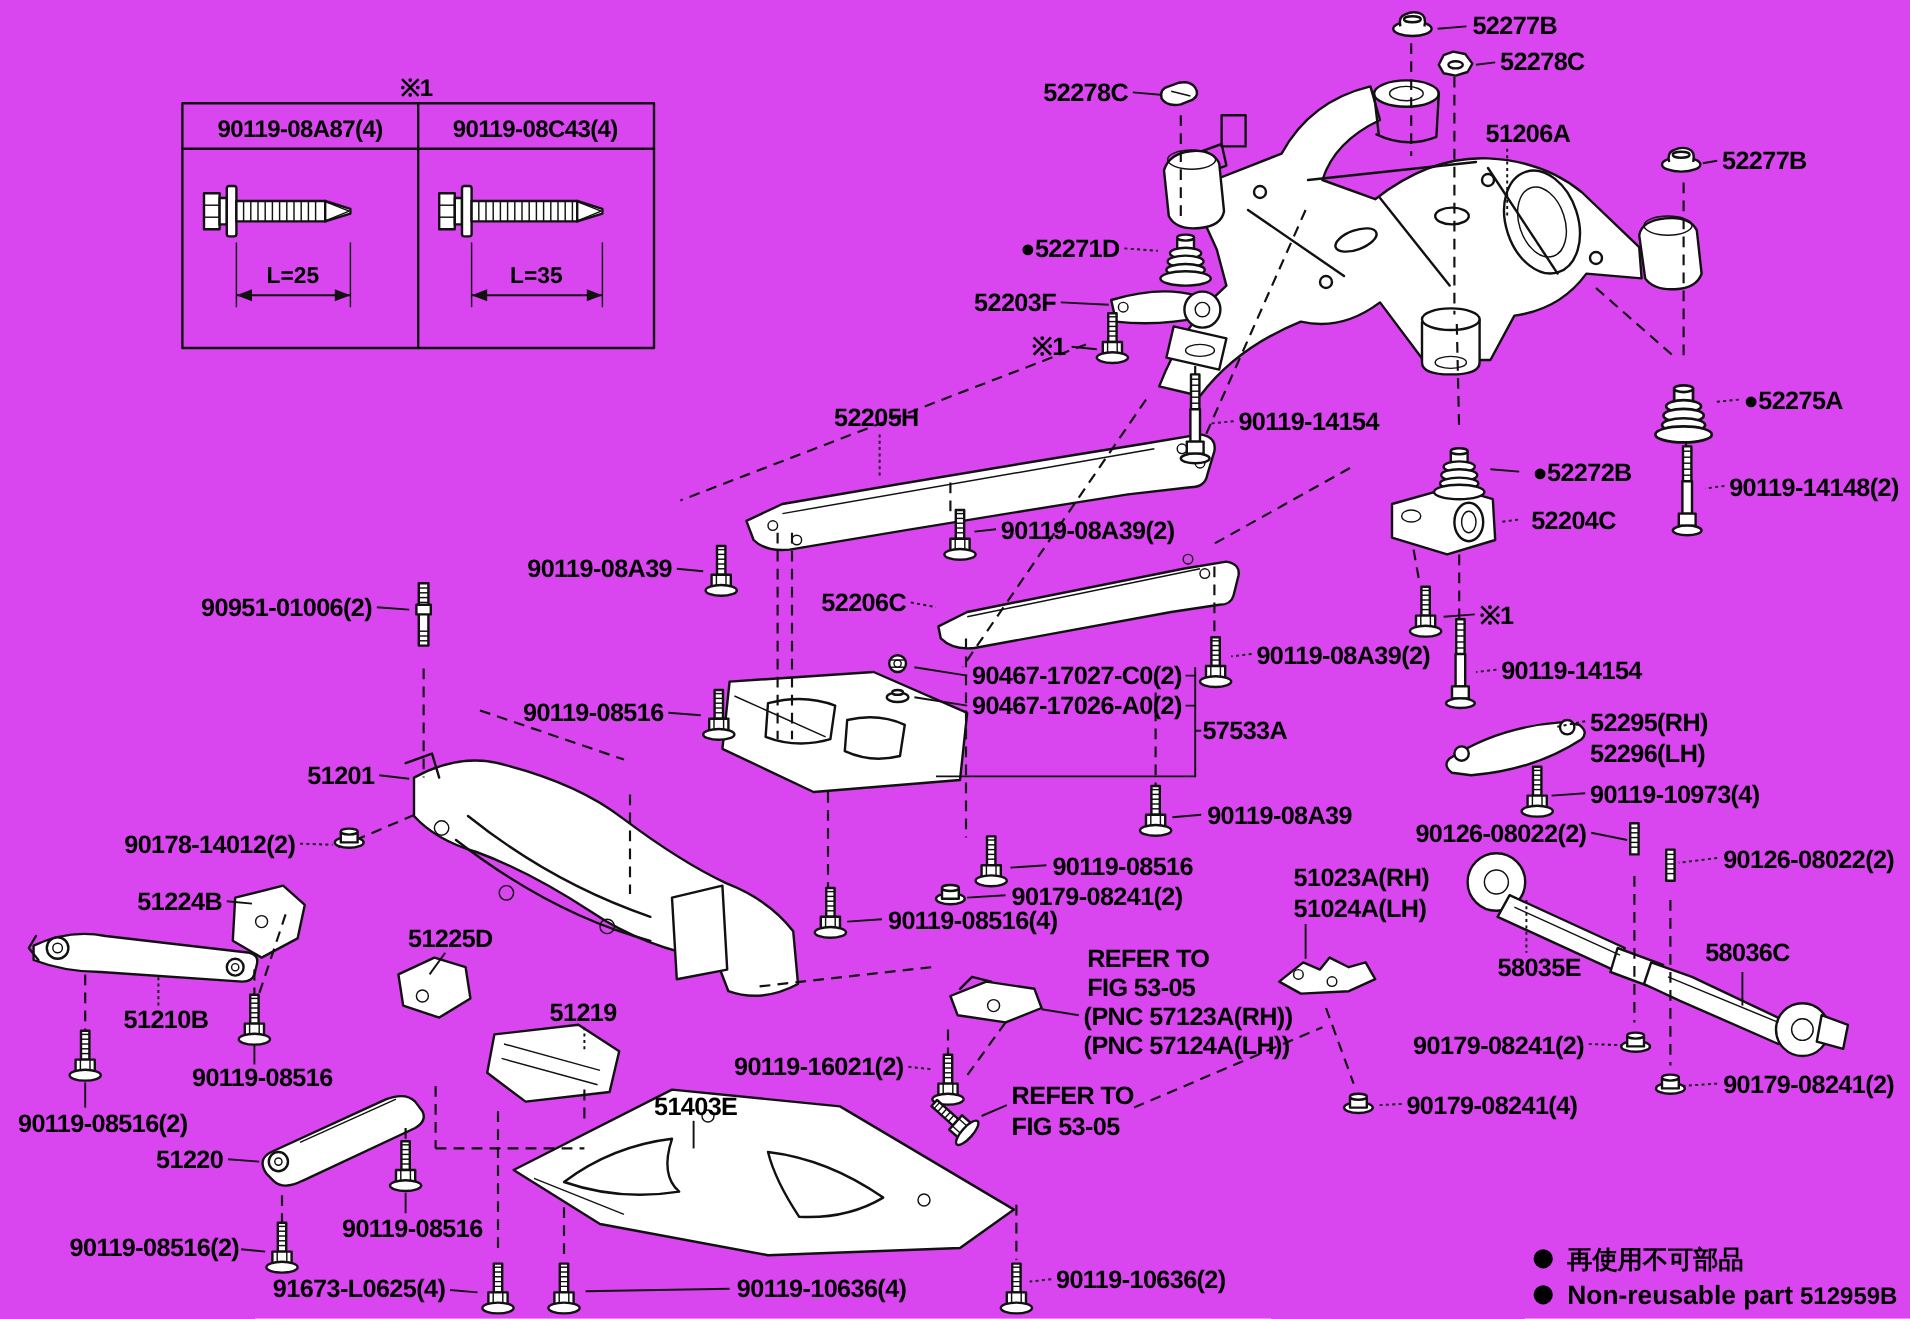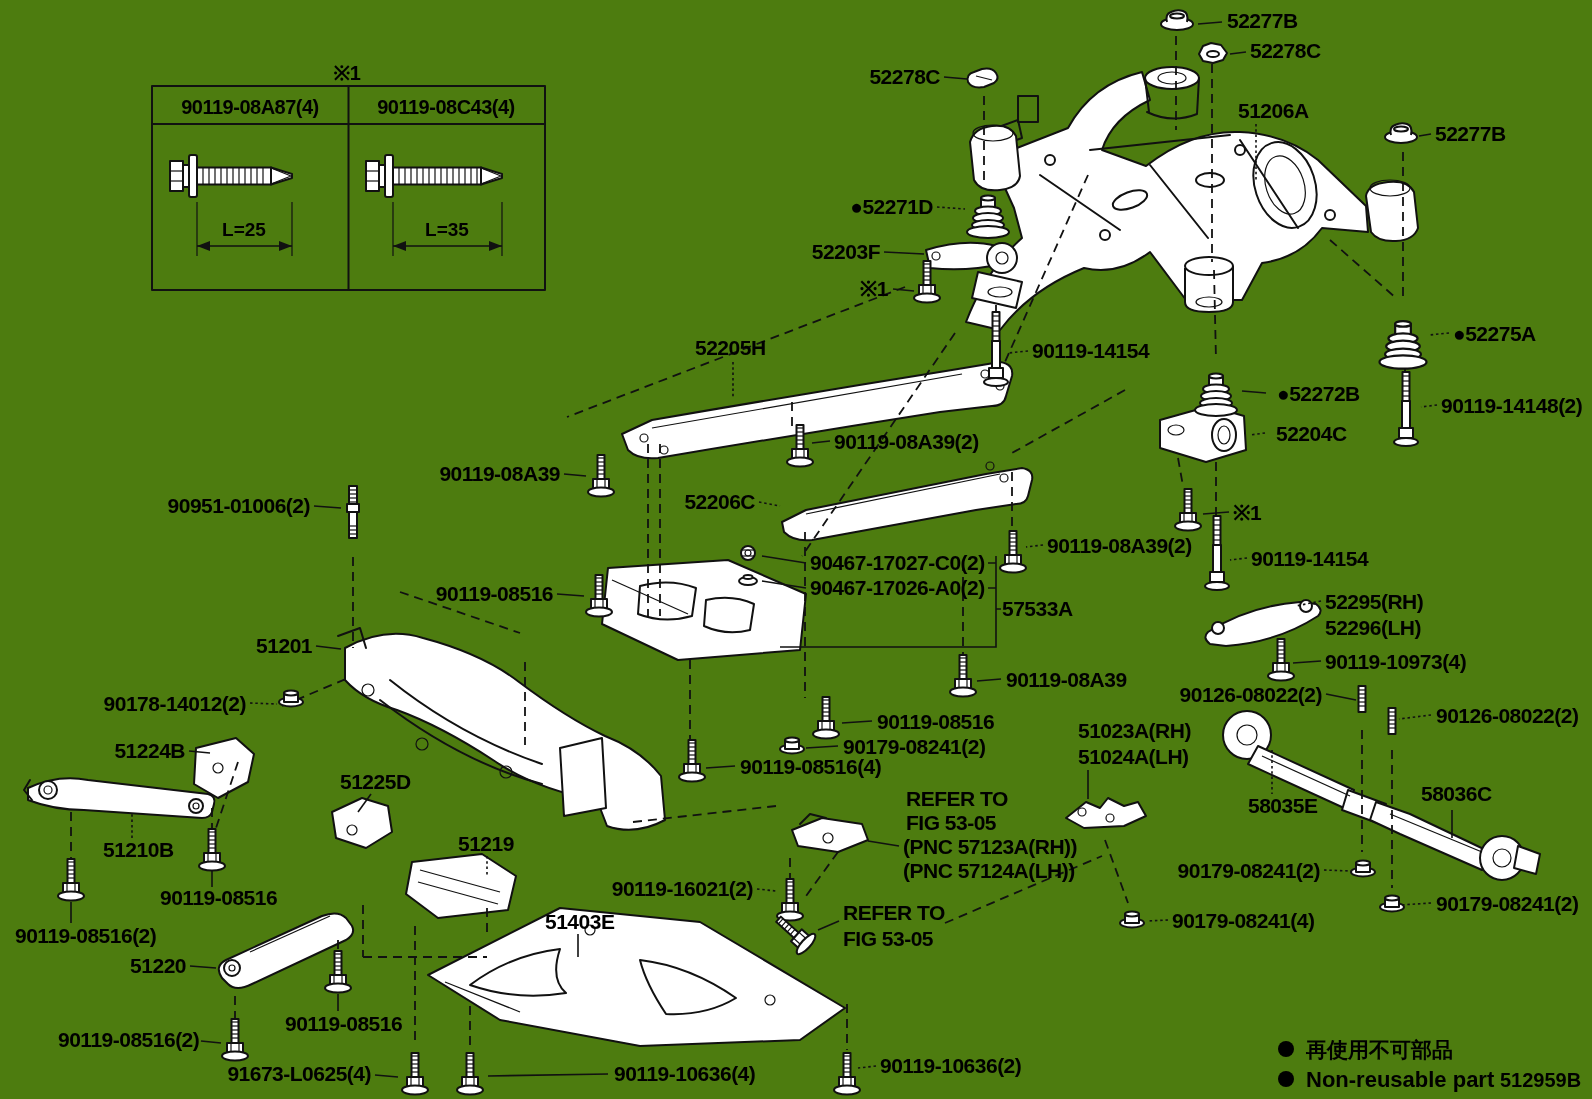--- a/index.html
+++ b/index.html
@@ -1,16 +1,16 @@
 <!DOCTYPE html>
 <html><head>
 <meta charset="utf-8">
 <style>
   html,body{margin:0;padding:0;background:#fff;}
-  #stage{position:relative;width:1592px;height:1099px;background:#4d7c0f;overflow:hidden;}
+  #stage{position:relative;width:1592px;height:1099px;background:#d946ef;overflow:hidden;}
   svg{position:absolute;left:0;top:0;}
   .outline{fill:#fff;stroke:#111;stroke-width:2;stroke-linejoin:round;}
   .line{fill:none;stroke:#111;stroke-width:2;stroke-linejoin:round;stroke-linecap:round;}
   .thin{fill:none;stroke:#111;stroke-width:1.2;}
   .dash{fill:none;stroke:#111;stroke-width:1.8;stroke-dasharray:9 6;}
   .dot{fill:none;stroke:#111;stroke-width:1.6;stroke-dasharray:2.5 2.8;}
   .lead{fill:none;stroke:#111;stroke-width:1.6;}
   .lbl{font:bold 21px "Liberation Sans",sans-serif;fill:#000;letter-spacing:-0.5px;}
   .tbl{font:bold 20px "Liberation Sans",sans-serif;fill:#000;letter-spacing:-0.5px;}
   .dim{font:bold 19px "Liberation Sans",sans-serif;fill:#000;}

